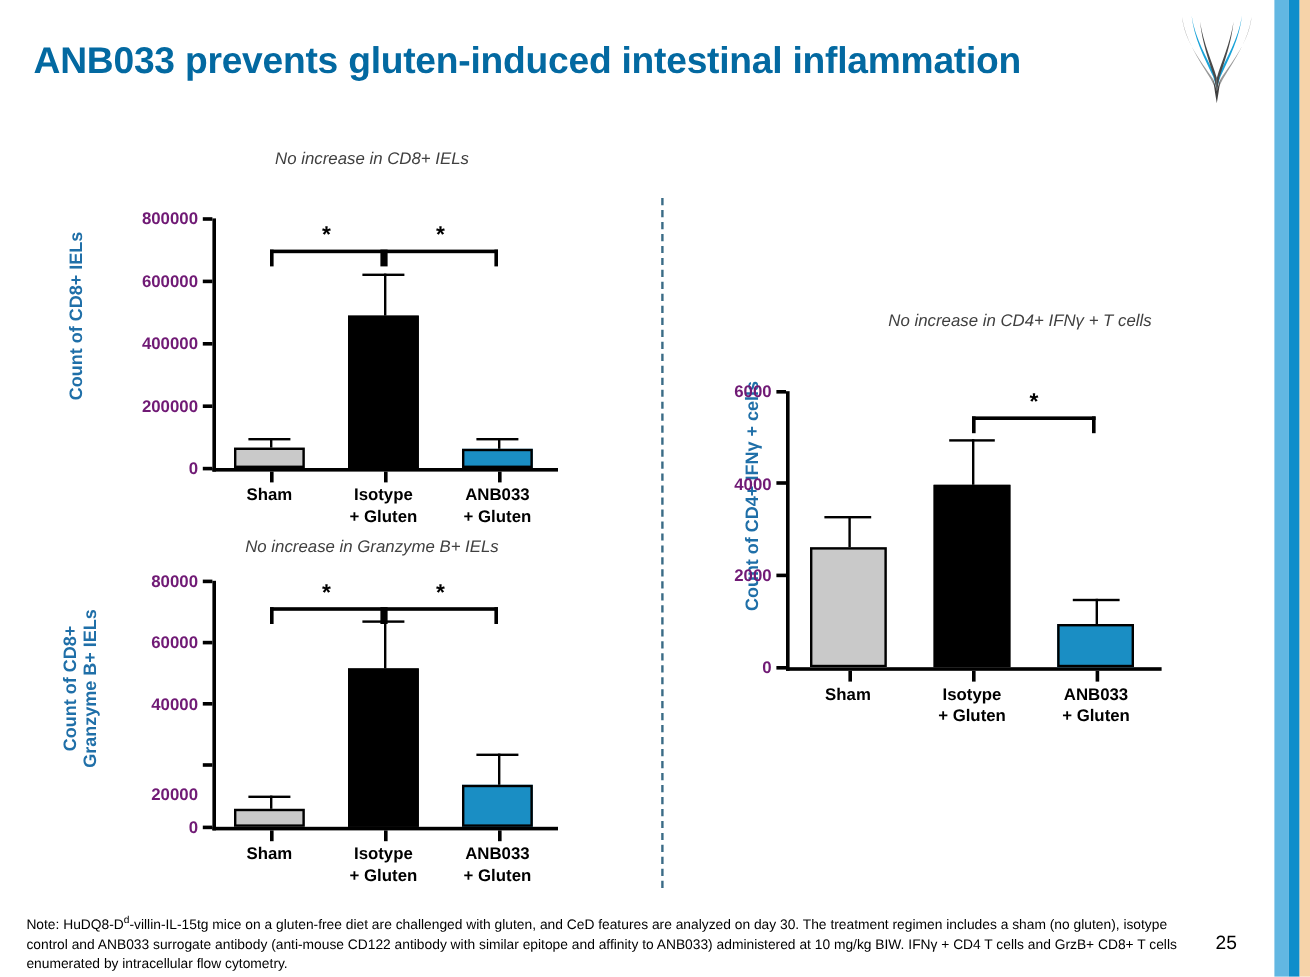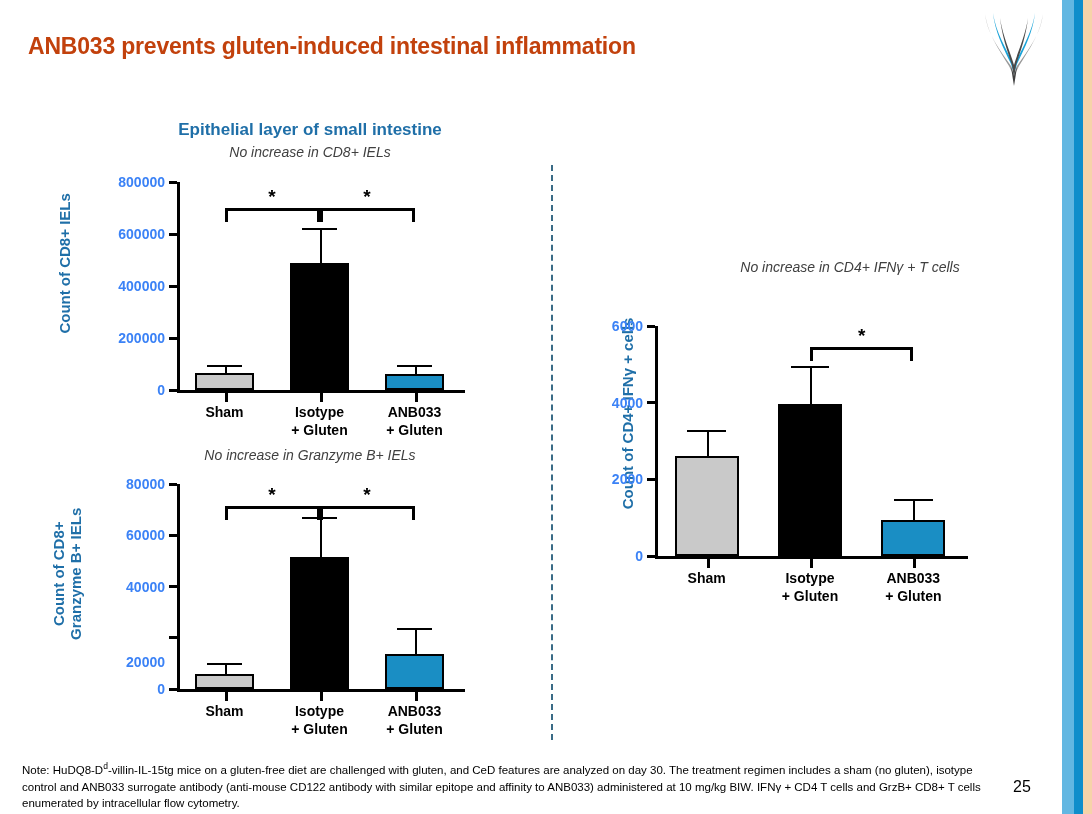--- a/index.html
+++ b/index.html
@@ -24,23 +24,23 @@
   }
   .stripe-light { left: 1062px; width: 12px; background: #62b7e2; }
   .stripe-mid   { left: 1074px; width: 9px;  background: #0f8ecb; }
   .stripe-tan   { left: 1083px; width: 9px;  background: #f6d3a9; }
 
   
   .slide-title {
     position: absolute;
     left: 28px;
     top: 33px;
-    font-size: 23px;
-    font-weight: bold;
-    color: #c2410c;
+    font-size: 31px;
+    font-weight: bold;
+    color: #0369a1;
     letter-spacing: -0.2px;
     font-family: "Liberation Sans", sans-serif;
     white-space: nowrap;
   }
   .logo {
     position: absolute;
     left: 978px;
     top: 4px;
     width: 72px;
     height: 86px;
@@ -90,21 +90,21 @@
     transform: rotate(-90deg);
     text-align: center;
     white-space: pre;
     line-height: 1.12;
   }
   .tick-label {
     position: absolute;
     right: 0;
     font-size: 14px;
     font-weight: bold;
-    color: #3b82f6;
+    color: #701a75;
     text-align: right;
     white-space: nowrap;
     transform: translateY(-50%);
   }
   .tick-mark {
     position: absolute;
     height: 0;
     border-top: 3px solid #000;
     width: 8px;
   }
@@ -196,21 +196,20 @@
     <path d="M65 10 C63 30, 50 46, 39 62 L36 72 L41 62 C52 44, 62 30, 65 10 Z" fill="#9a9a9a"></path>
     <path d="M57 9 C54 29, 44 44, 37 60 L36 70 L39 60 C47 43, 55 28, 57 9 Z" fill="#1ba3d8"></path>
     <path d="M50 14 C47 33, 40 47, 36 61 L36 74 L38 61 C43 46, 48 32, 50 14 Z" fill="#4a4a4a"></path>
     <path d="M33 62 C34 70, 35 76, 36 82 C37 76, 38 70, 39 62 L36 72 Z" fill="#3f3f3f"></path>
   </svg>
 </div>
 
 <div class="divider"></div>
 
 <div class="panel" style="left:130px; top:120px; width:360px;">
-  <div class="panel-title">Epithelial layer of small intestine</div>
   <div class="panel-subtitle" style="margin-top:4px;">No increase in CD8+ IELs</div>
 </div>
 
 <div class="panel" style="left:130px; top:447px; width:360px;">
   <div class="panel-subtitle">No increase in Granzyme B+ IELs</div>
 </div>
 
 <div class="panel" style="left:690px; top:255px; width:320px;">
   <div class="panel-subtitle" style="margin-top:4px;">No increase in CD4+ IFNγ + T cells</div>
 </div>

